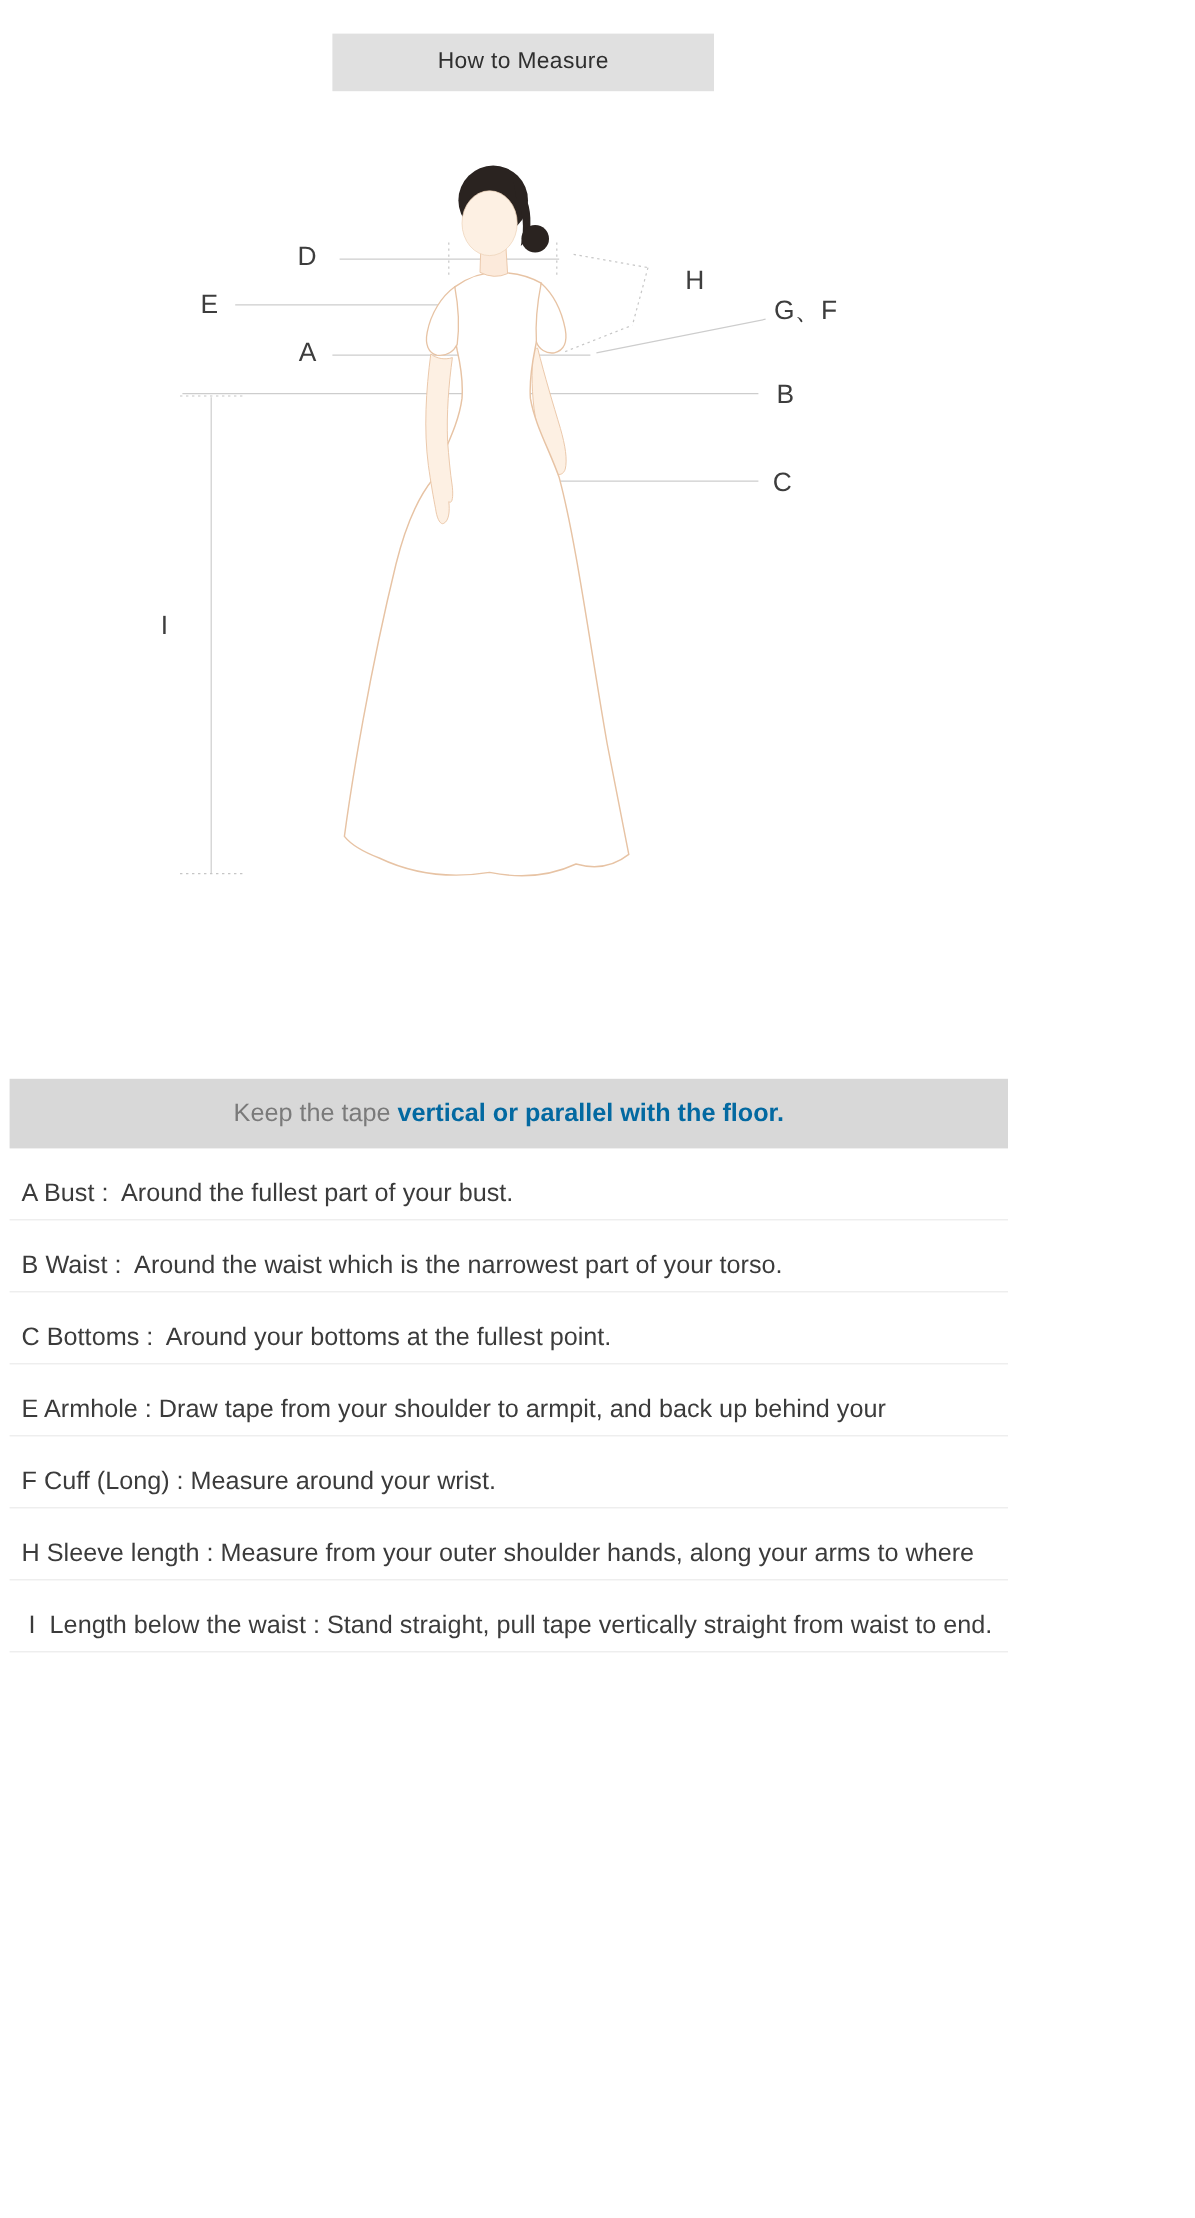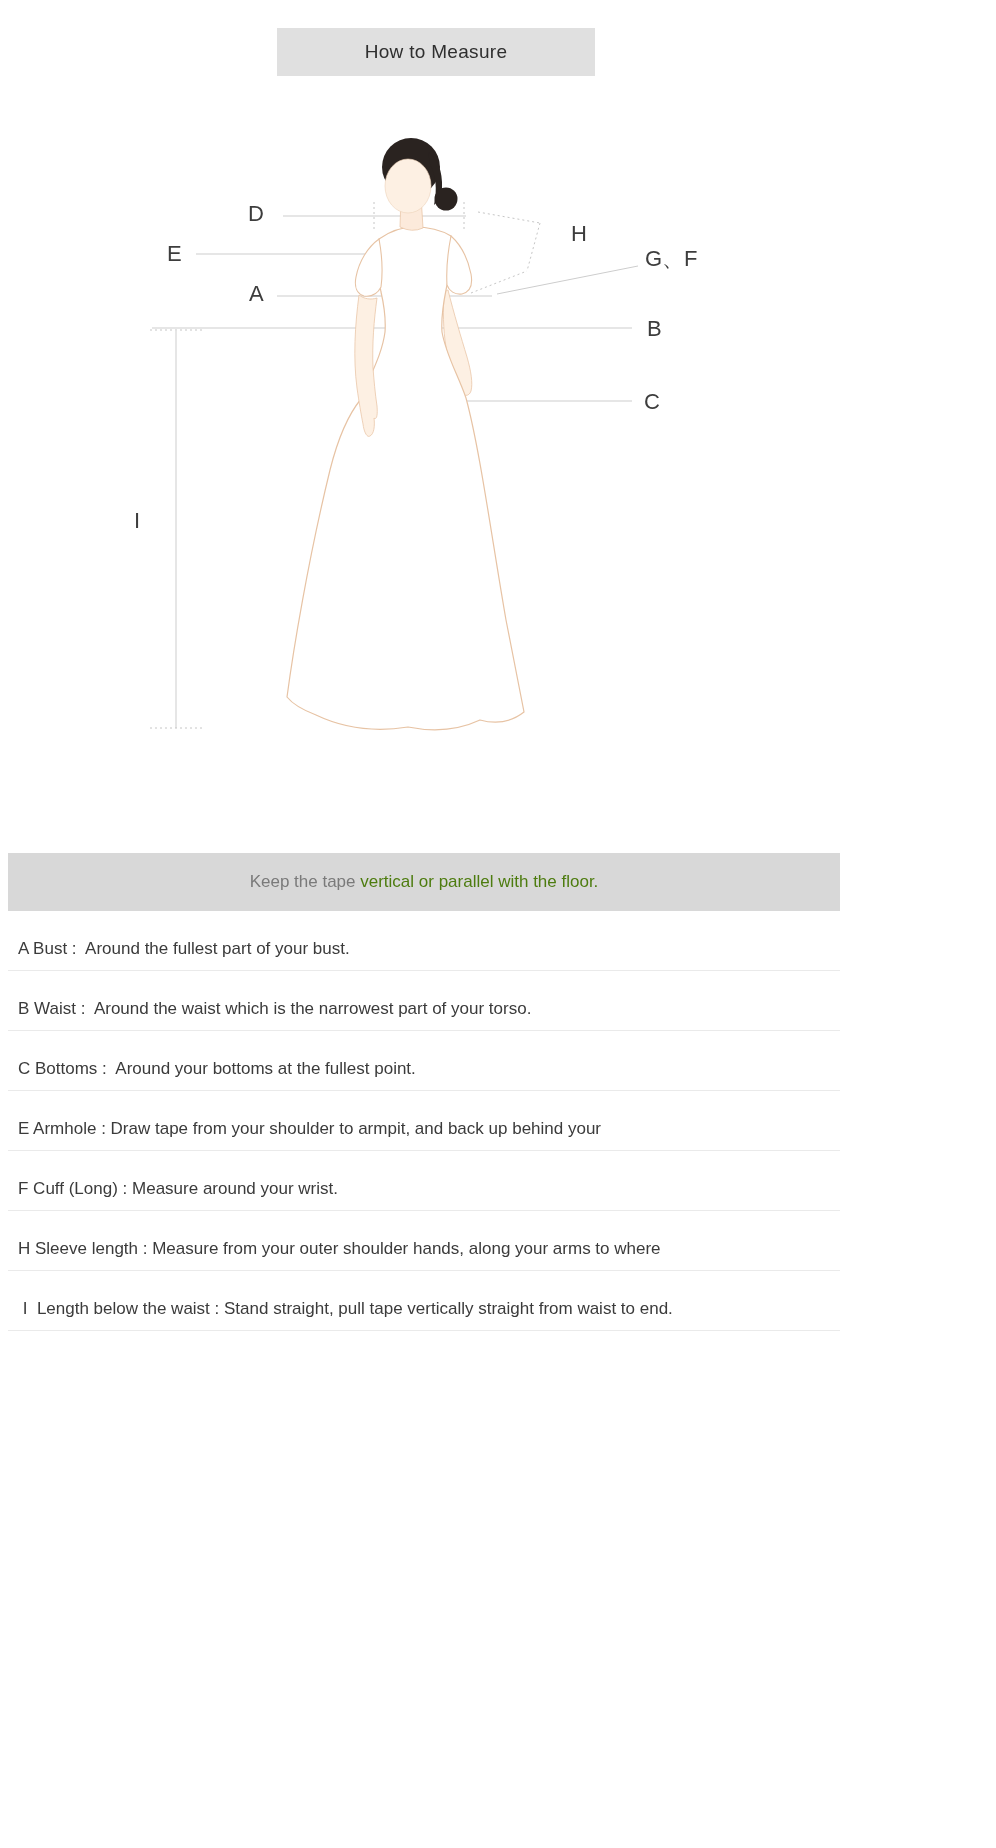--- a/index.html
+++ b/index.html
@@ -10,30 +10,30 @@
     color:#3b3b3b;
   }
   .title-box {
     position:absolute; left:277px; top:28px; width:318px; height:48px;
     background:#e0e0e0; display:flex; align-items:center; justify-content:center;
     font-size:19px; color:#2f2f2f; letter-spacing:0.3px;
   }
   .diagram-svg { position:absolute; left:0; top:0; }
   .diagram-svg text { font-family:"Liberation Sans", sans-serif; }
   .measure-table {
-    position:absolute; top:853px; left:8px; width:832px;
-    font-size:17px;
+    position:absolute; top:899px; left:8px; width:832px;
+    font-size:21px;
   }
   .table-header {
     height:58px; background:#d8d8d8;
     display:flex; align-items:center; justify-content:center;
     white-space:pre;
   }
   .table-header .hdr-prefix { color:#7a7a7a; }
-  .table-header .hdr-main { color:#4d7c0f; }
+  .table-header .hdr-main { color:#0369a1;font-weight:bold; }
   .table-row {
     border-bottom:1px solid #eaeaea;
     padding:0 10px;
     color:#3b3b3b;
     margin-top:16px;
   }
   .row-line { line-height:43px; white-space:pre; }
 </style>
 </head>
 <body>

